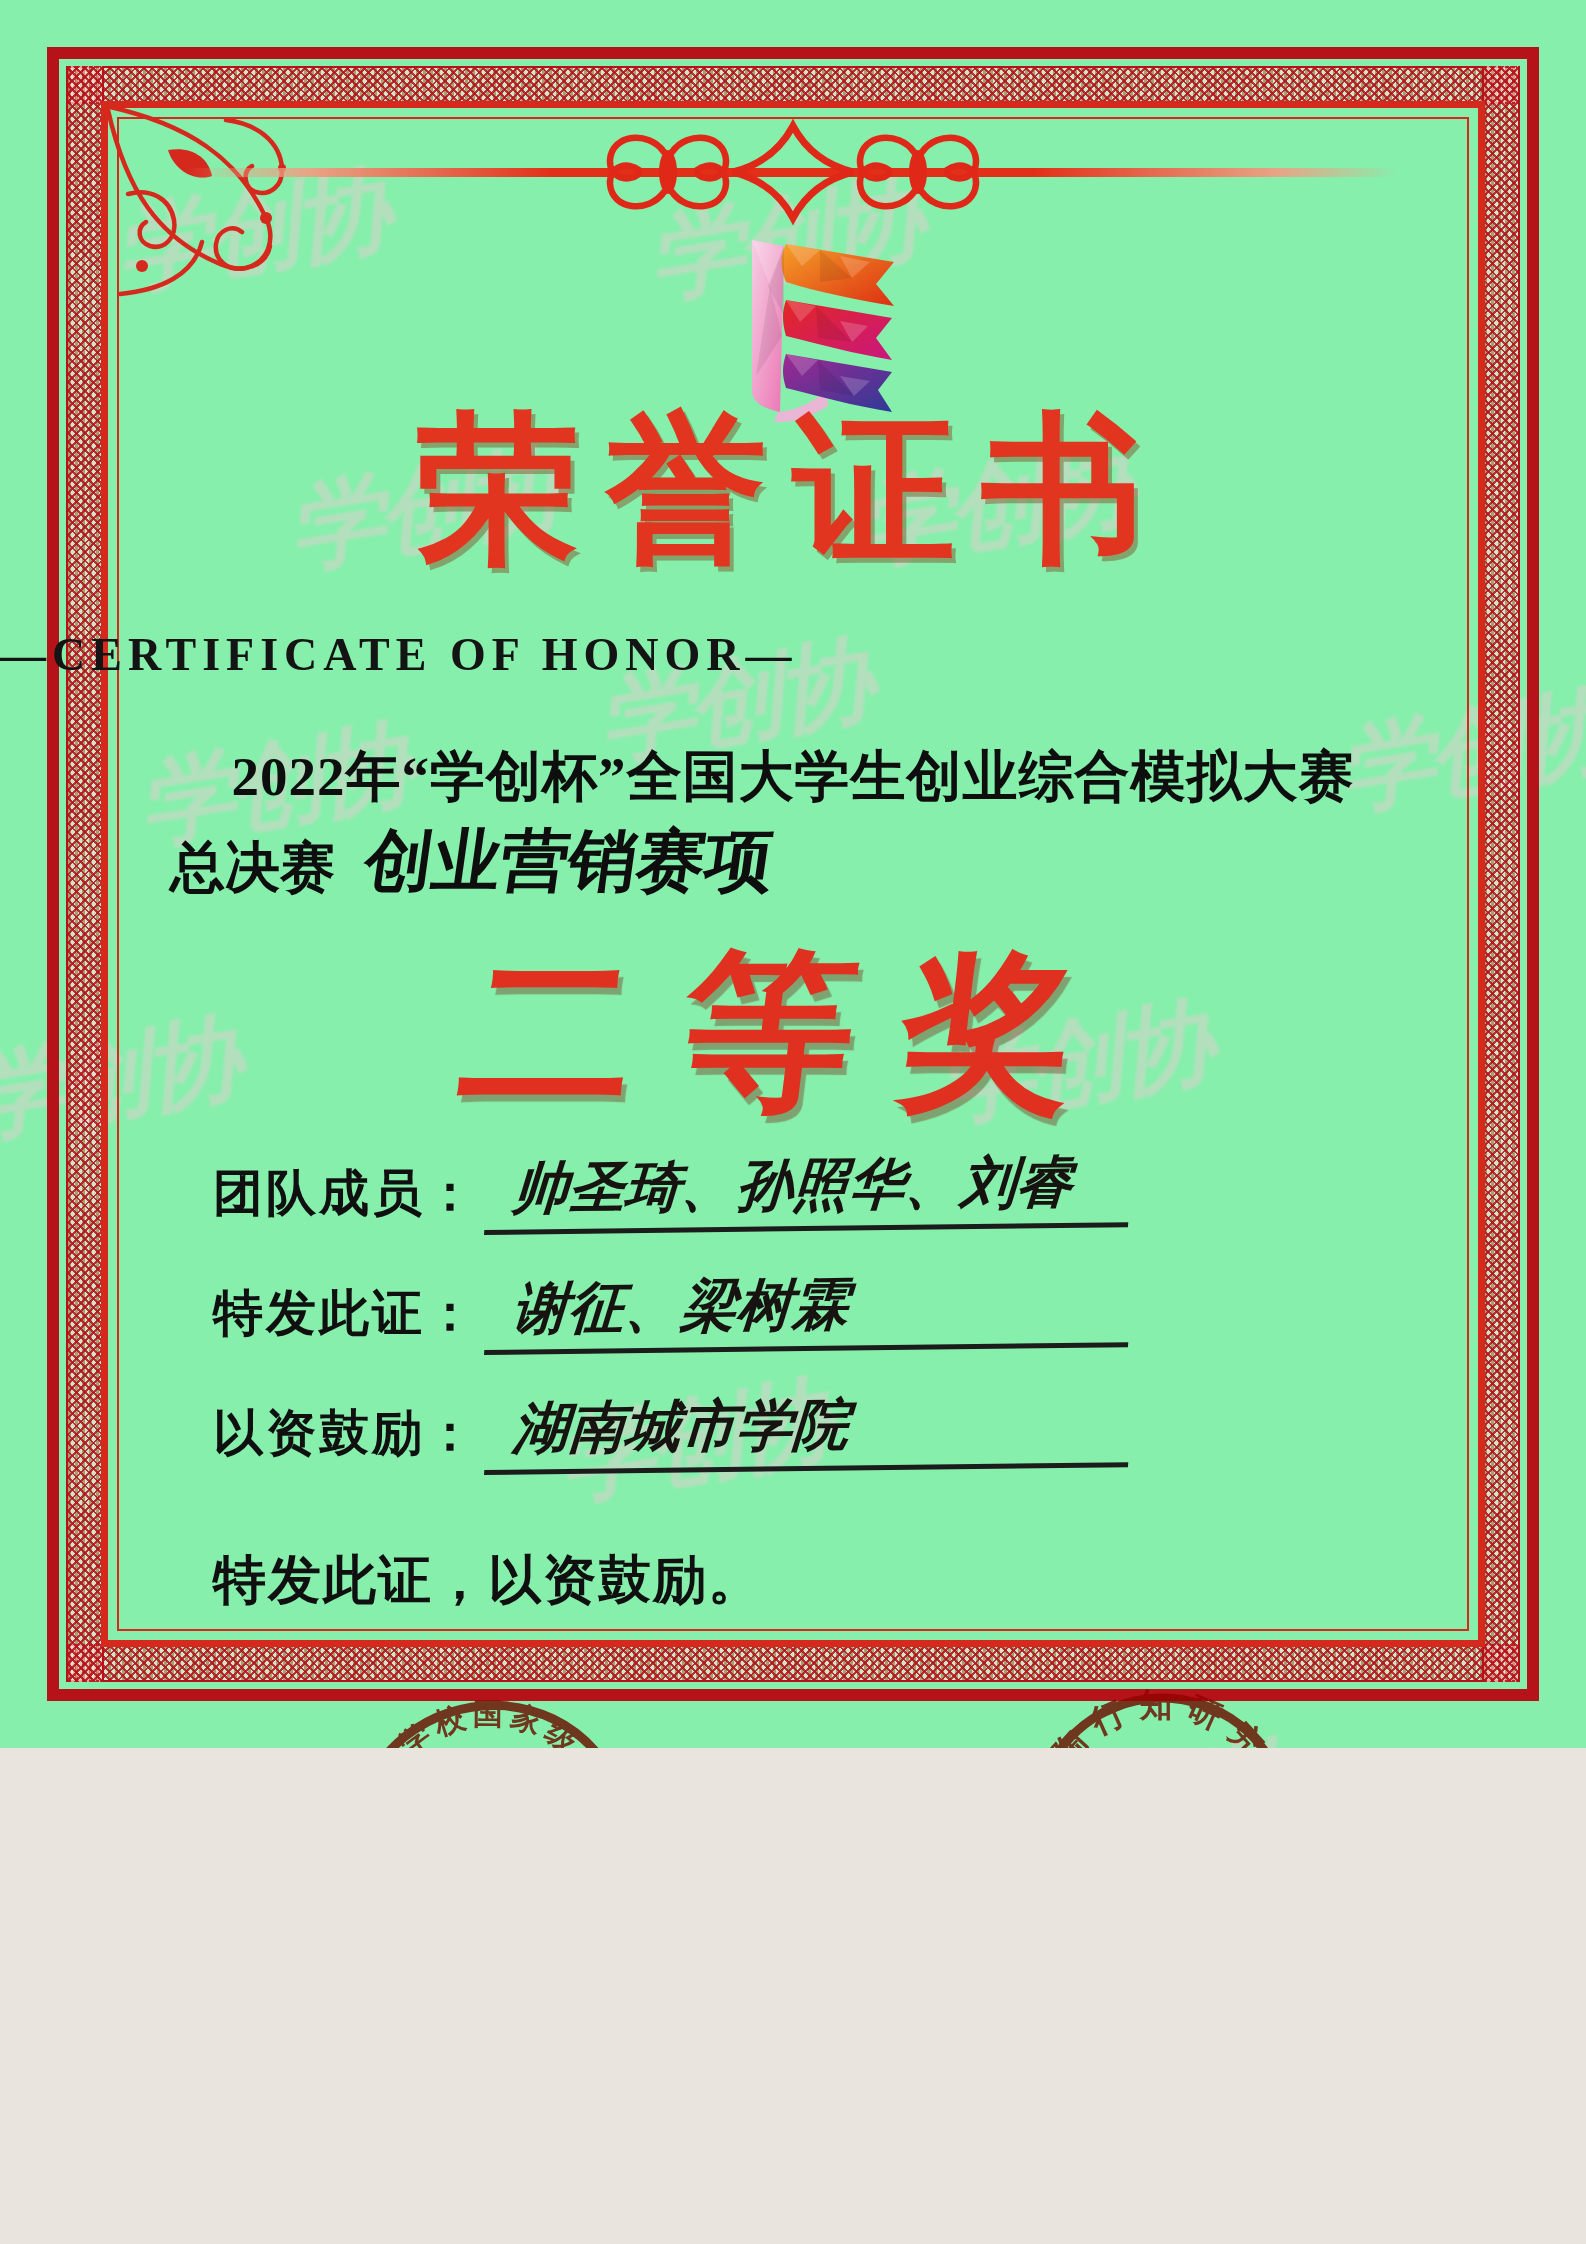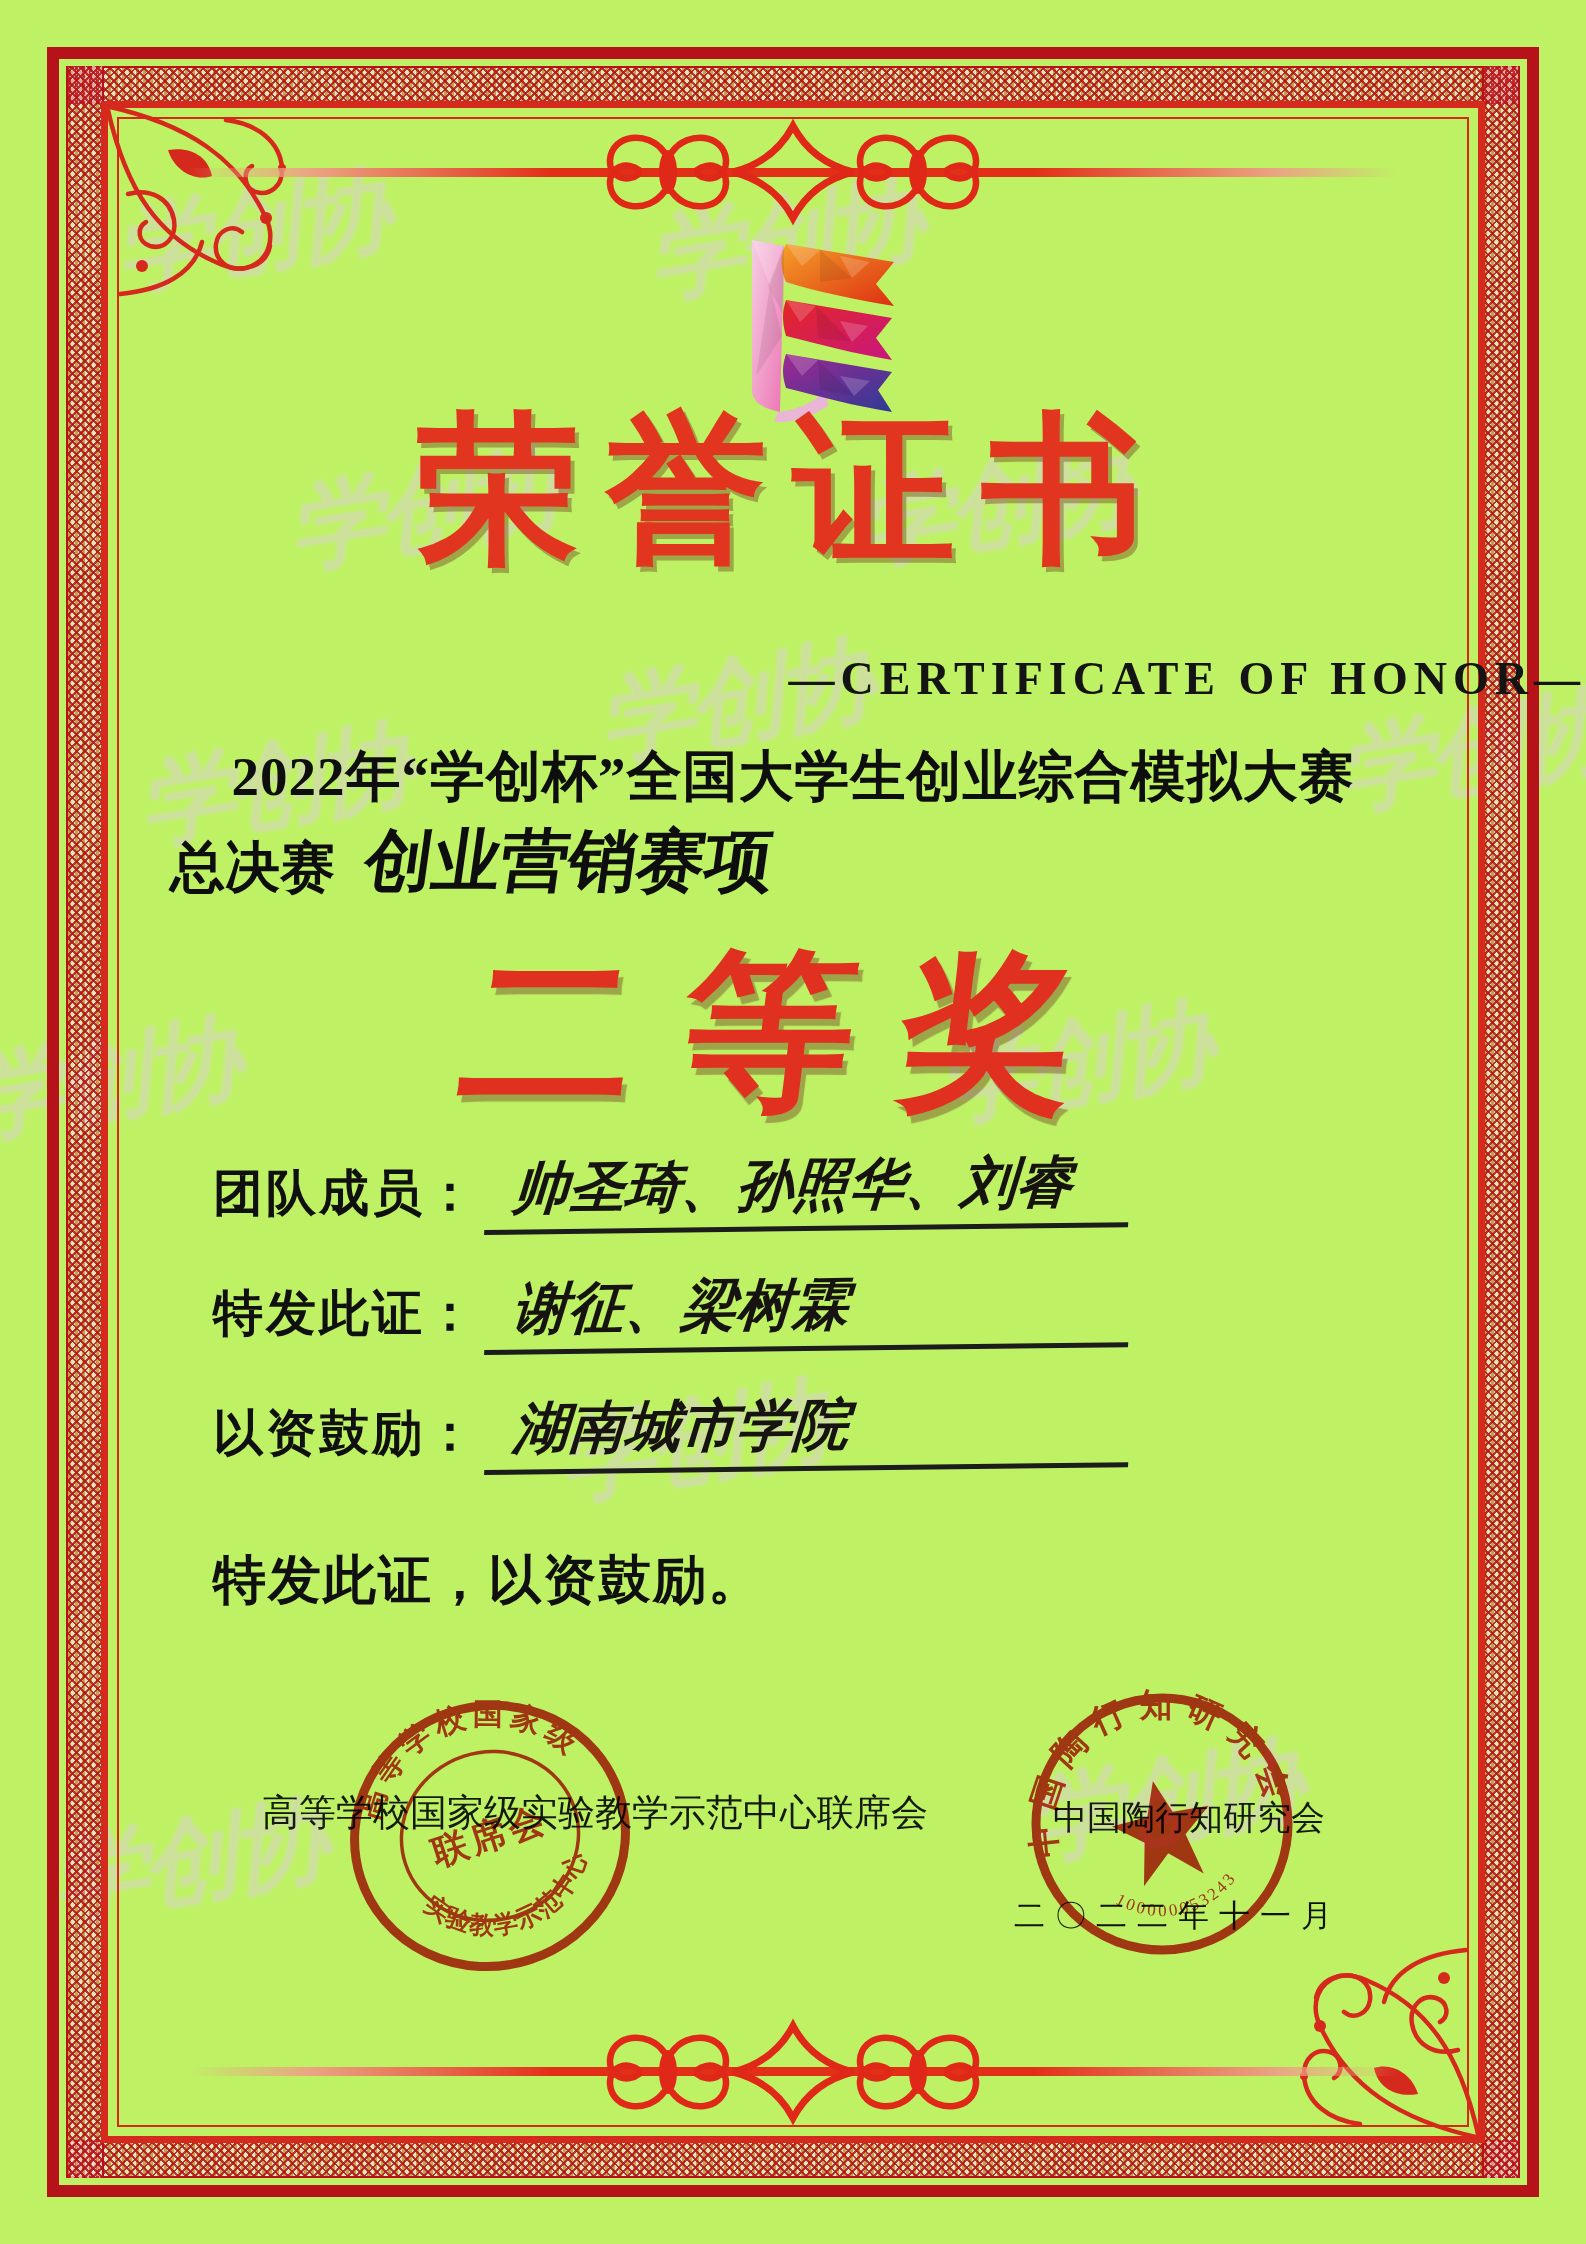--- a/index.html
+++ b/index.html
@@ -1,18 +1,18 @@
 <!DOCTYPE html>
 <html><head>
 <meta charset="utf-8">
 <style>
   html,body{margin:0;padding:0;background:#e9e4dd;}
   .cert{
-    position:relative;width:1586px;height:2244px;margin:0 auto;
-    background:#bef264;overflow:hidden;
+    position:relative;width:1586px;height:1748px;margin:0 auto;
+    background:#86efac;overflow:hidden;
     font-family:"Liberation Serif","DejaVu Serif",serif;
   }
   
   .wm{position:absolute;z-index:0;font-size:96px;font-weight:700;font-style:italic;
       color:#d8d3ca;opacity:.55;letter-spacing:-6px;filter:blur(1px);
       transform:rotate(-9deg);user-select:none;white-space:nowrap;}
   .wm:nth-child(1){left:115px;top:168px;}
   .wm:nth-child(2){left:648px;top:176px;}
   .wm:nth-child(3){left:288px;top:446px;}
   .wm:nth-child(4){left:858px;top:442px;}
@@ -42,21 +42,21 @@
   .corner.tl{left:98px;top:98px;}
   .corner.br{left:1253px;top:1911px;transform:rotate(180deg);}
   .divider{position:absolute;left:93px;width:1400px;z-index:2;pointer-events:none;}
   .divider.top{top:112px;}
   .divider.bottom{top:2012px;transform:rotate(180deg);}
   
   .logo{position:absolute;left:690px;top:226px;z-index:3;}
   .title-cn{position:absolute;left:0;width:100%;top:398px;z-index:3;text-align:center;
     font-size:162px;font-weight:700;color:#e23520;letter-spacing:26px;line-height:1.15;
     text-shadow:4px 5px 0 rgba(124,92,44,.5);}
-  .title-en{position:absolute;left:0;width:100%;top:652px;z-index:3;text-align:right;
+  .title-en{position:absolute;left:0;width:100%;top:628px;z-index:3;text-align:left;
     font-size:46px;font-weight:600;color:#141414;letter-spacing:6px;}
   
   .event1{position:absolute;left:0;width:100%;top:740px;z-index:3;text-align:center;
     font-size:55px;font-weight:700;color:#0e0e0e;letter-spacing:1px;}
   .event2{position:absolute;left:170px;top:818px;z-index:3;color:#0e0e0e;white-space:nowrap;}
   .event2 .final{font-size:55px;font-weight:700;vertical-align:baseline;}
   .event2 .track{display:inline-block;font-size:68px;font-weight:700;margin-left:26px;
     transform:skewX(-8deg) translateY(-2px);}
   
   .award{position:absolute;left:0;width:100%;top:918px;z-index:3;text-align:center;

